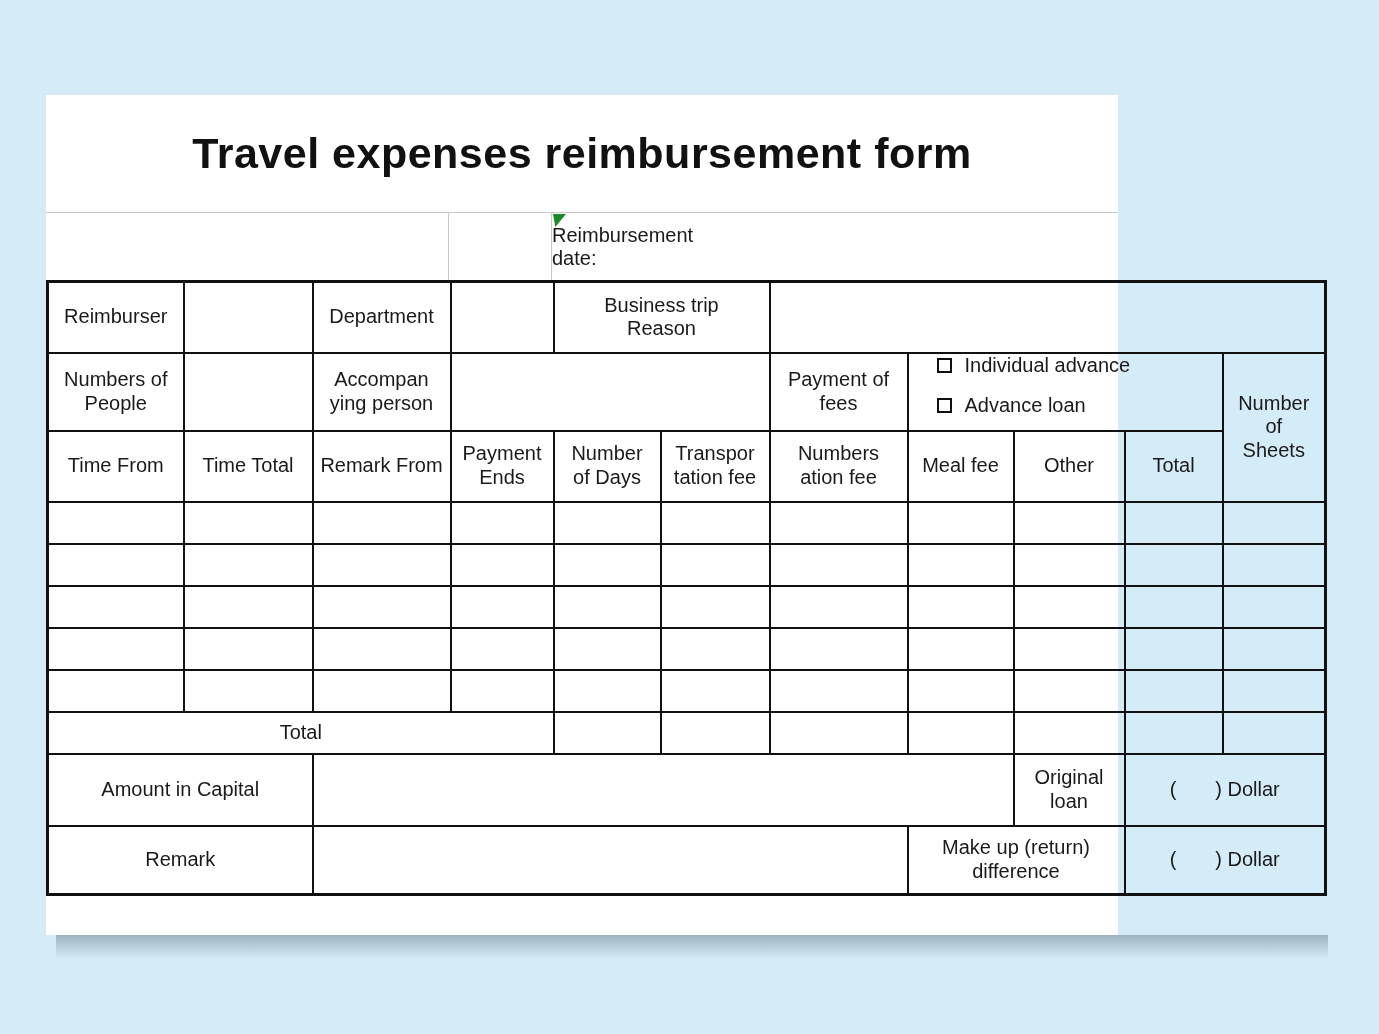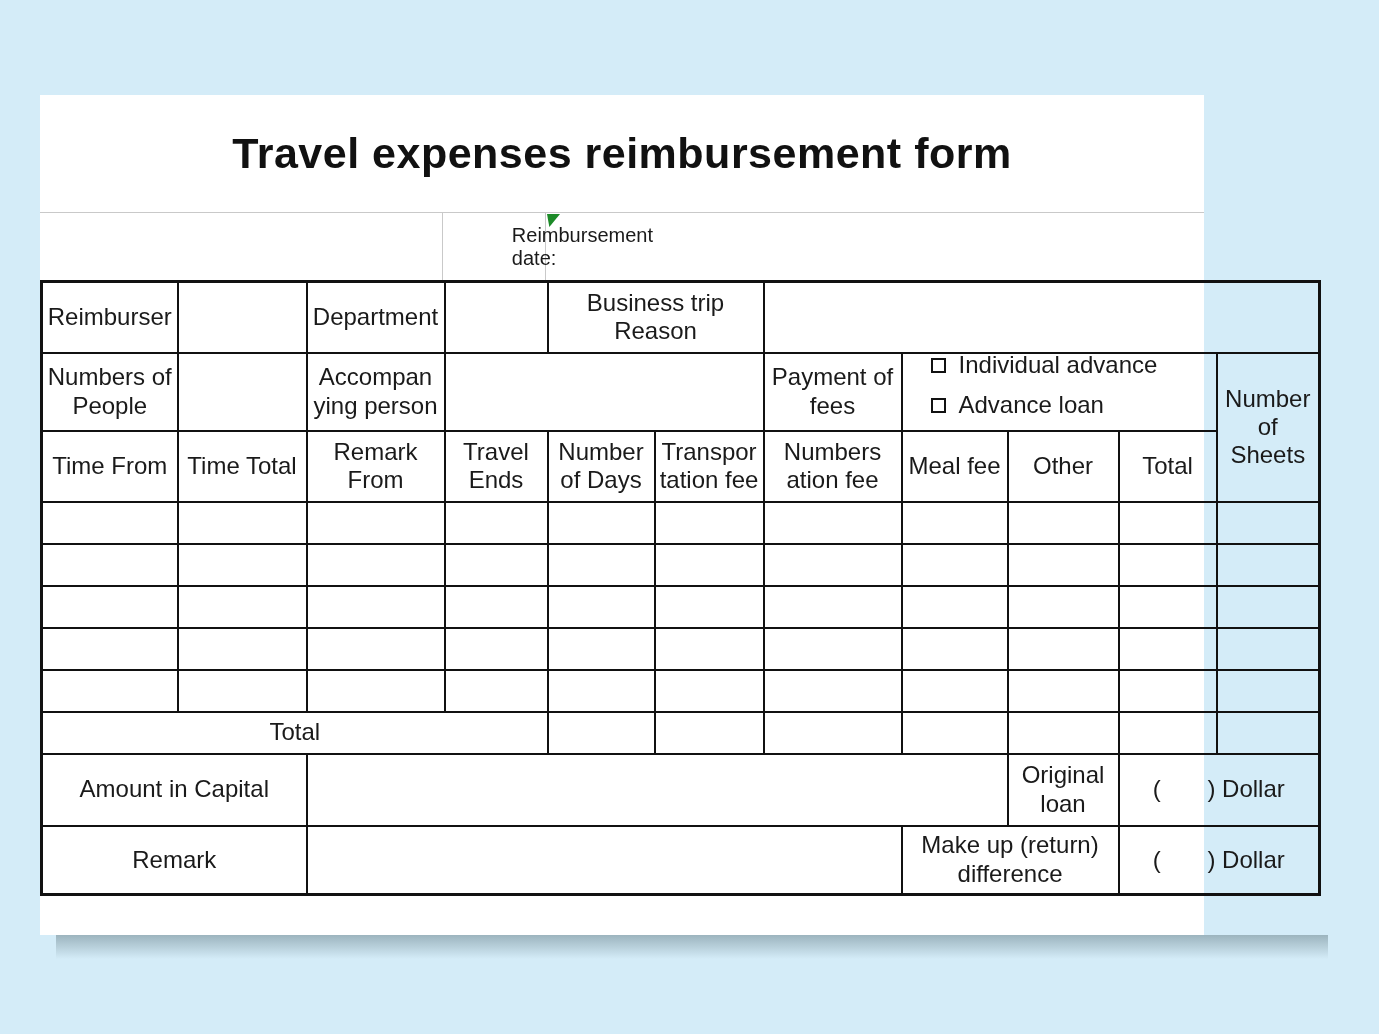--- a/index.html
+++ b/index.html
@@ -5,22 +5,22 @@
   html,body { margin:0; padding:0; }
   body {
     width:1379px; height:1034px;
     background:#d4ecf8;
     font-family:"Liberation Sans", sans-serif;
     color:#1a1a1a;
     position:relative;
     overflow:hidden;
   }
   .sheet {
-    position:absolute; left:40px; top:95px;
-    width:1164px; height:840px;
+    position:absolute; left:46px; top:95px;
+    width:1072px; height:840px;
     background:#ffffff;
   }
   .bottom-shadow {
     position:absolute; left:56px; top:935px;
     width:1272px; height:24px;
     background:linear-gradient(to bottom, #9cb4be, rgba(212,236,248,0));
   }
   .title-bar {
     height:117px;
     display:flex; align-items:center; justify-content:center;
@@ -35,32 +35,32 @@
     border-top:1px solid #c9c9c9;
     font-size:20px;
   }
   .company-row .cell {
     position:relative; box-sizing:border-box;
     border-right:1px solid #c9c9c9;
     display:flex; align-items:center;
   }
   .company-row .cell:last-child { border-right:none; }
   .company-row .cell.left-pad { padding-left:9px; }
-  .company-row .cell.centered { justify-content:flex-end; }
+  .company-row .cell.centered { justify-content:flex-start; }
   .flag {
     position:absolute; left:1px; top:1px;
     width:13px; height:13px;
     background:#1c8a28;
     clip-path:polygon(0 0, 100% 0, 18% 100%);
   }
   table.form {
     width:1280px; table-layout:fixed;
     border-collapse:collapse;
     border:3px solid #111;
-    font-size:24px;
+    font-size:20px;
   }
   table.form td {
     border:2px solid #111;
     padding:0;
     text-align:center; vertical-align:middle;
     line-height:1.18;
     overflow:hidden;
     box-sizing:border-box;
   }
   .pre { white-space:pre-line; }
@@ -154,21 +154,21 @@
       </td>
       <td rowspan="2" class="pre">Number
 of
 Sheets</td>
     </tr>
 
     <tr class="r-head">
       <td>Time From</td>
       <td>Time Total</td>
       <td>Remark From</td>
-      <td class="pre">Travel
+      <td class="pre">Payment
 Ends</td>
       <td class="pre">Number
 of Days</td>
       <td class="pre">Transpor
 tation fee</td>
       <td class="pre">Numbers
 ation fee</td>
       <td>Meal fee</td>
       <td>Other</td>
       <td>Total</td>

